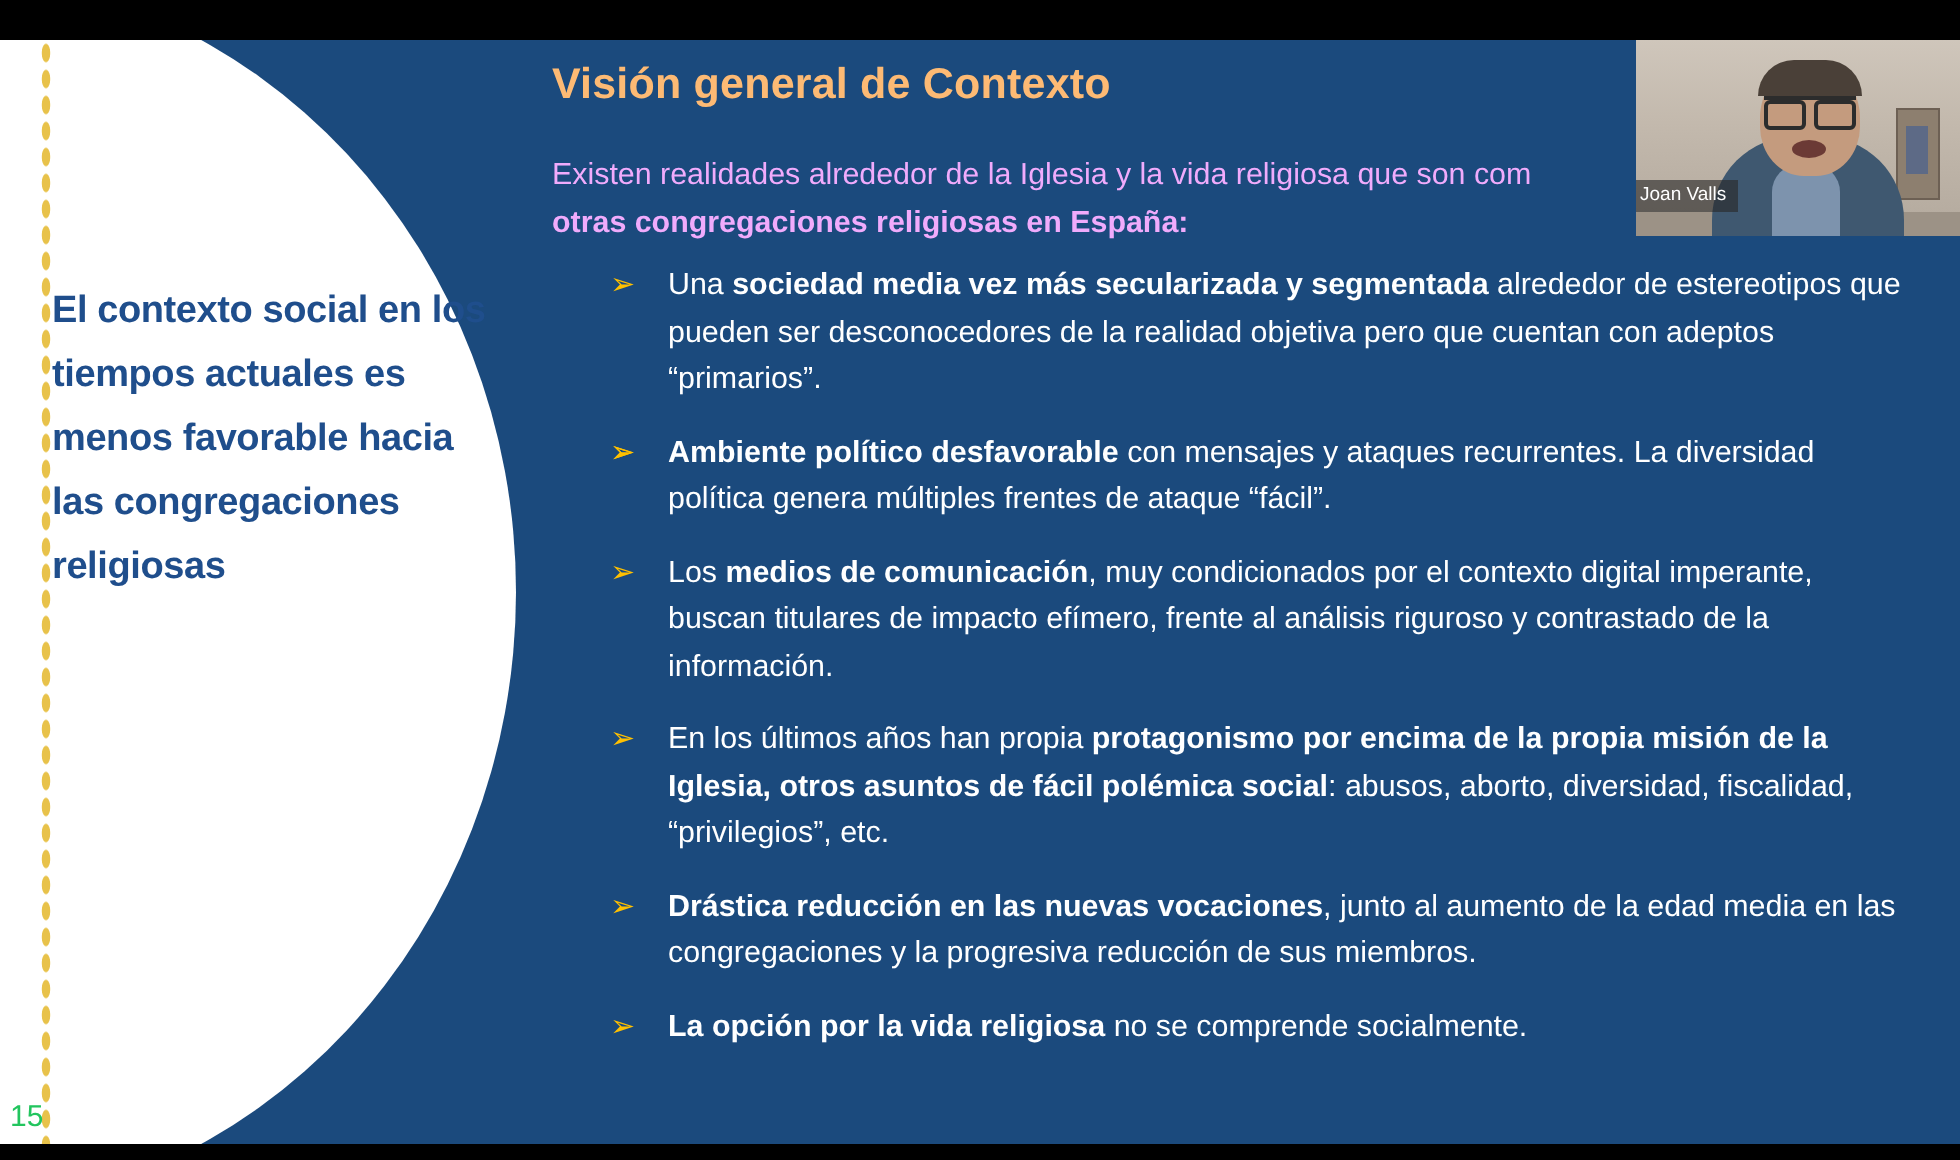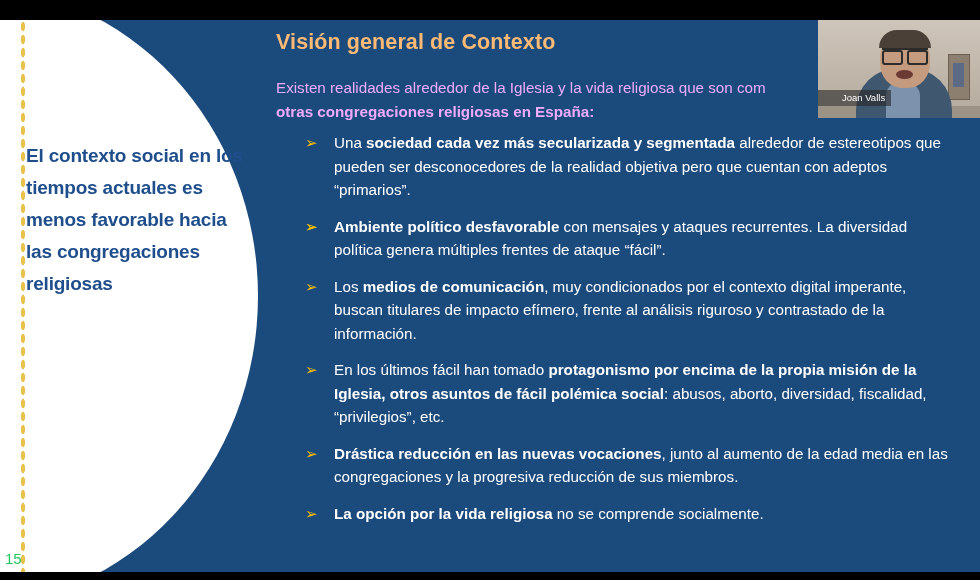--- a/index.html
+++ b/index.html
@@ -242,21 +242,21 @@
     top: 50px;
     width: 17px;
     height: 9px;
     background: #6b3a35;
     border-radius: 50%;
   }
   .vid-name {
     position: absolute;
     left: 0px;
     bottom: 12px;
-    padding: 1px 6px 2px 24px;
+    padding: 1px 6px 2px 2px;
     background: rgba(40,40,40,0.62);
     color: #ffffff;
     font-size: 9.5px;
     line-height: 13px;
     white-space: nowrap;
     margin-top: 26px;
   }
 </style>
 </head>
 <body>
@@ -276,25 +276,25 @@
     <div class="content">
 
       <div class="slide-title">Visión general de Contexto</div>
 
       <div class="intro">
         <span>Existen realidades alrededor de la Iglesia y la vida religiosa que son com</span><br>
         <b>otras congregaciones religiosas en España:</b>
       </div>
 
       <div class="bullets" id="bullet-list">
-          <div class="bullet"><span class="arrow">➢</span><span><span>Una </span><b>sociedad cada vez más secularizada y segmentada</b><span> alrededor de estereotipos que pueden ser desconocedores de la realidad objetiva pero que cuentan con  adeptos “primarios”.</span></span></div>
+          <div class="bullet"><span class="arrow">➢</span><span><span>Una </span><b>sociedad media vez más secularizada y segmentada</b><span> alrededor de estereotipos que pueden ser desconocedores de la realidad objetiva pero que cuentan con  adeptos “primarios”.</span></span></div>
           <div class="bullet"><span class="arrow">➢</span></div>
           <div class="bullet"><span class="arrow">➢</span><span><b>Ambiente político desfavorable</b><span> con mensajes y ataques recurrentes. La diversidad política genera múltiples frentes de ataque “fácil”.</span></span></div>
           <div class="bullet"><span class="arrow">➢</span><span><span>Los </span><b>medios de comunicación</b><span>, muy condicionados por el contexto digital imperante,  buscan titulares de impacto efímero, frente al análisis riguroso y contrastado de la información.</span></span></div>
-          <div class="bullet"><span class="arrow">➢</span><span><span>En los últimos fácil han tomado </span><b>protagonismo por encima de la propia misión de la Iglesia, otros asuntos de fácil polémica social</b><span>: abusos, aborto, diversidad, fiscalidad, “privilegios”, etc.</span></span></div>
+          <div class="bullet"><span class="arrow">➢</span><span><span>En los últimos años han propia </span><b>protagonismo por encima de la propia misión de la Iglesia, otros asuntos de fácil polémica social</b><span>: abusos, aborto, diversidad, fiscalidad, “privilegios”, etc.</span></span></div>
           <div class="bullet"><span class="arrow">➢</span><span><b>Drástica reducción en las nuevas vocaciones</b><span>, junto al aumento de la edad media en las congregaciones y la progresiva reducción de sus miembros.</span></span></div>
           <div class="bullet"><span class="arrow">➢</span><span><b>La opción por la vida religiosa</b><span> no se comprende socialmente.</span></span></div>
         </div>
 
     </div>
   </div>
 
   <div class="video-tile">
     <div class="vid-bg"></div>
     <div class="vid-wallart"></div>

